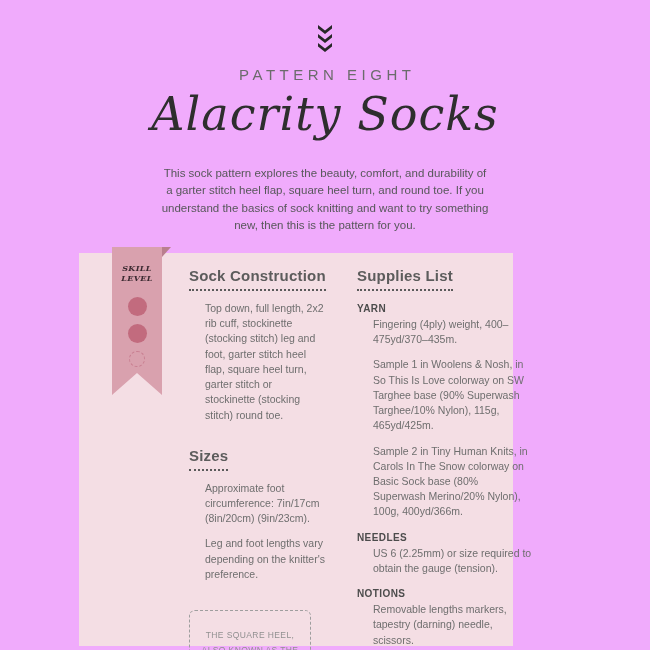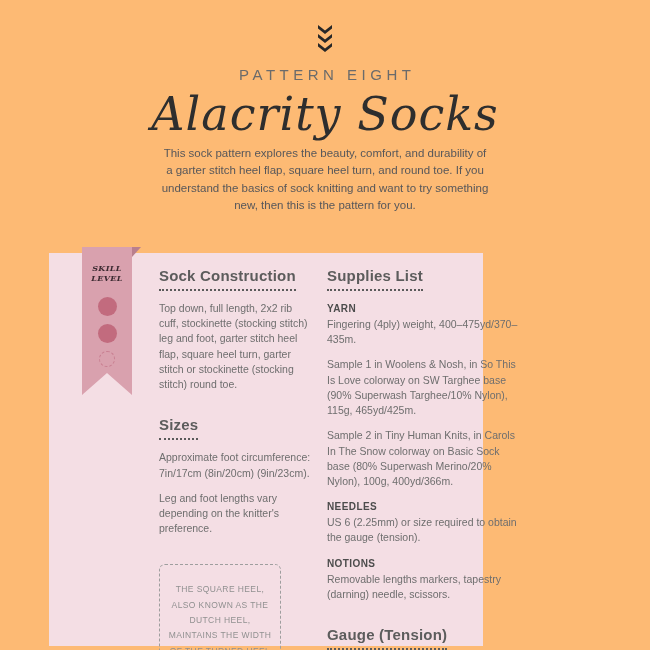--- a/index.html
+++ b/index.html
@@ -2,21 +2,21 @@
 <html style="--background-pink: #f4dee4; --ribbon-pink: #d9a1ae; --ribbon-fold: #b97f8e; --dot-rose: #c26b7e;"><head>
 <meta charset="utf-8">
 <style>
   html, body { margin: 0; padding: 0; background: #ffffff; }
   * { box-sizing: border-box; }
 
   .page {
     position: relative;
     width: 650px;
     height: 650px;
-    background: #fdba74;
+    background: #f0abfc;
     font-family: "Liberation Sans", sans-serif;
     overflow: hidden;
   }
 
   
   .top { position: absolute; top: 0; left: 0; right: 0; text-align: center; }
   .chevrons { margin-top: 24px; display: inline-block; }
   .eyebrow {
     margin-top: 8px;
     font-size: 15px;
@@ -27,31 +27,31 @@
   .script-title {
     margin: 4px 0 0;
     font-family: "DejaVu Serif", serif;
     font-style: italic;
     font-weight: 500;
     font-size: 46px;
     color: #2e2e2e;
     letter-spacing: 1px;
   }
   .intro {
-    margin: 4px auto 0;
+    margin: 24px auto 0;
     width: 332px;
     font-size: 11.5px;
     line-height: 1.5;
     color: #57575a;
   }
 
   
   .panel {
     position: absolute;
-    left: 49px;
+    left: 79px;
     top: 253px;
     width: 434px;
     height: 393px;
     background: var(--background-pink, #f4dee4);
   }
 
   
   .ribbon {
     position: absolute;
     left: 33px;
@@ -103,21 +103,21 @@
     font-size: 15px;
     font-weight: 700;
     color: #5c5c5c;
     border-bottom: 2px dotted #5a5a5a;
     padding-bottom: 5px;
     letter-spacing: 0.2px;
   }
   .sec-heading.mt { margin-top: 14px; }
 
   .body-p {
-    margin: 0 0 10px;
+    margin: 0 16px 10px;
     font-size: 10.5px;
     line-height: 1.45;
     color: #6e6e6e;
   }
   .sub-heading {
     margin: 12px 0 3px;
     font-size: 10px;
     font-weight: 700;
     letter-spacing: 0.4px;
     color: #4c4c4c;

